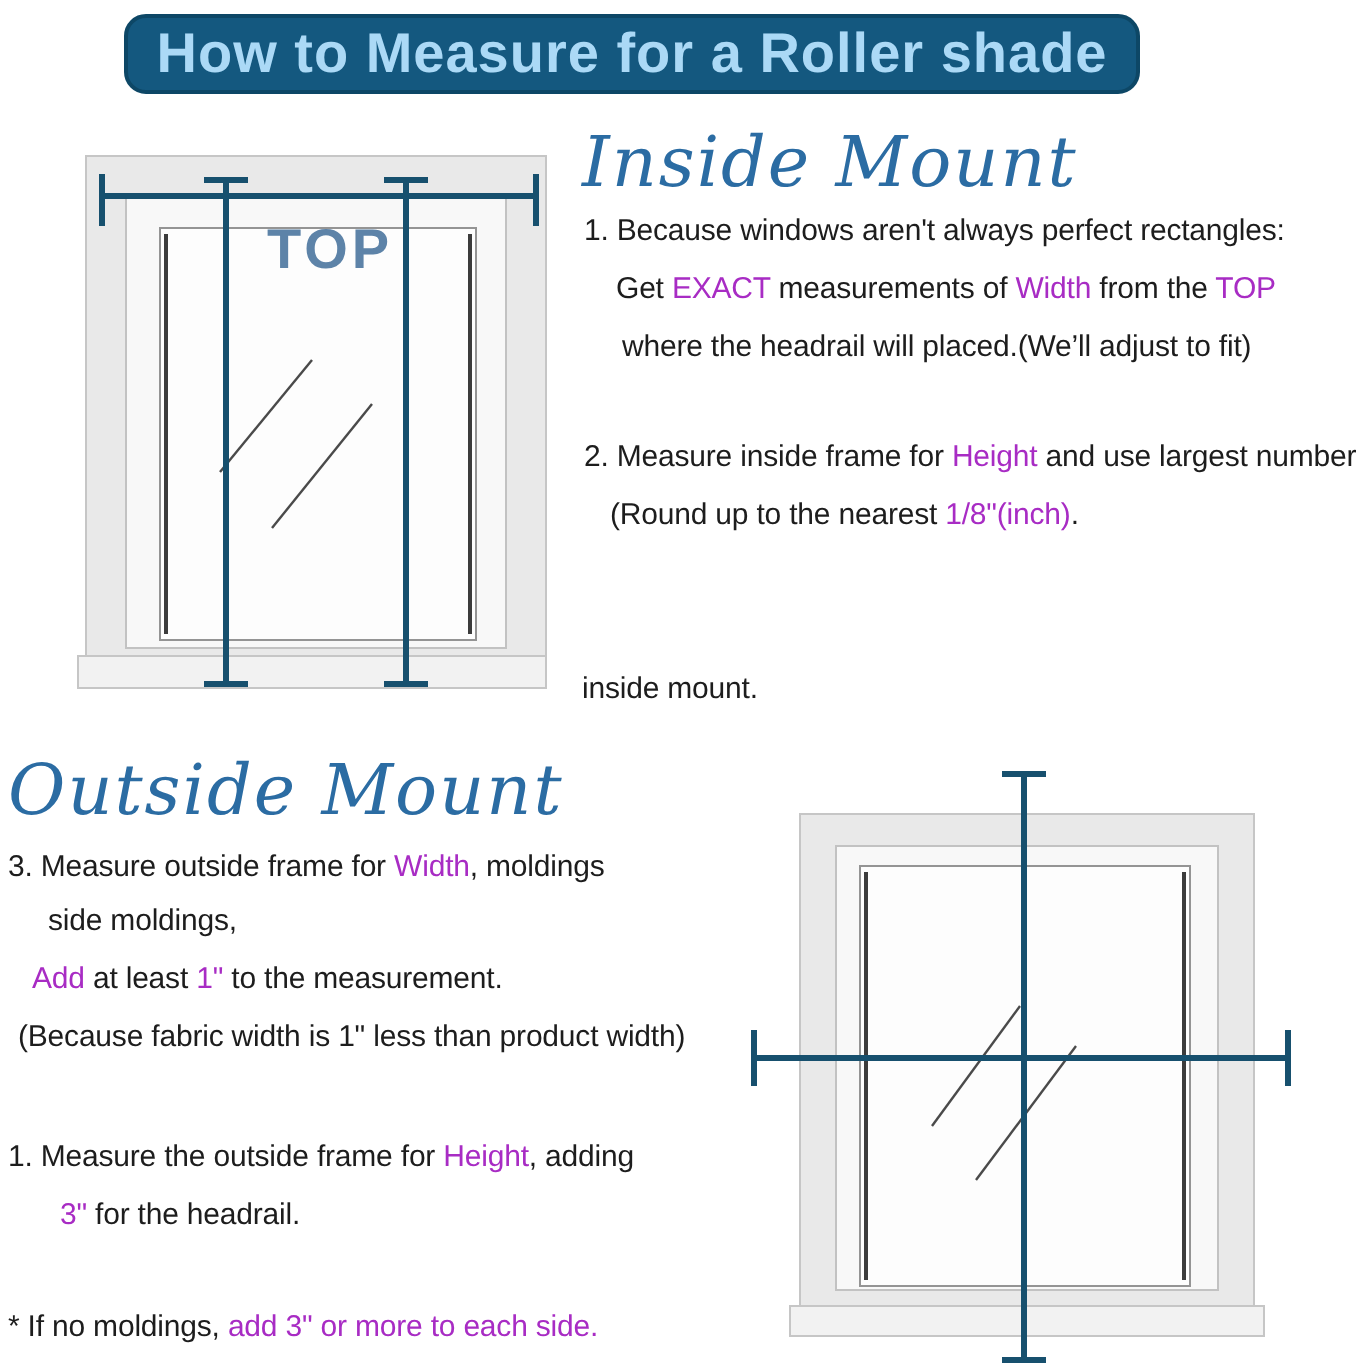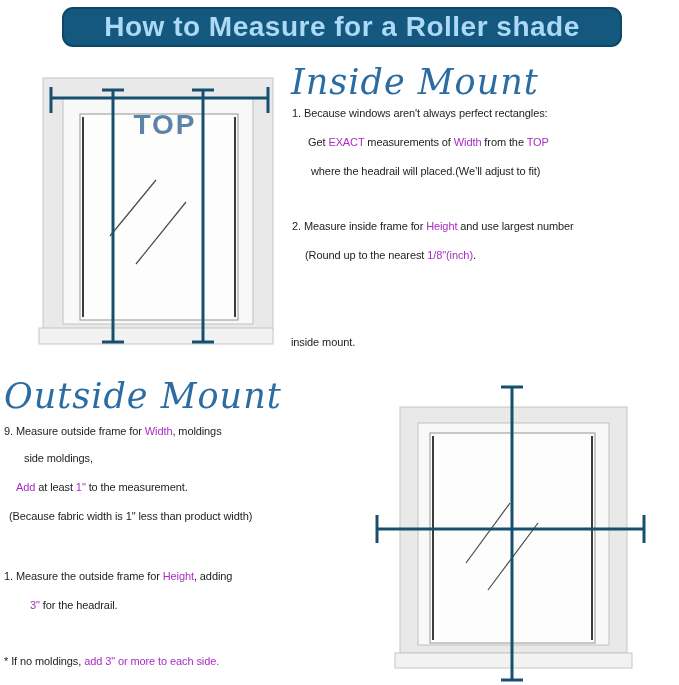--- a/index.html
+++ b/index.html
@@ -3,29 +3,29 @@
 <meta charset="utf-8">
 <style>
   :root{
     --banner-bg:#14587f; --banner-border:#0d4766; --banner-text:#abd9f6;
     --heading-blue:#2b6ca3; --highlight-purple:#a82cc4; --measure-line:#17506e;
     --top-label:#5d83a8; --body-text:#1d1d1d;
   }
   html,body{margin:0;padding:0;background:#ffffff;}
   .page{position:relative;width:679px;height:685px;background:#ffffff;overflow:hidden;
         font-family:"Liberation Sans",sans-serif;}
-  .banner{position:absolute;left:62px;top:7px;width:560px;height:40px;
+  .banner{position:absolute;left:62px;top:7px;width:508px;height:40px;
           background:var(--banner-bg);border:2px solid var(--banner-border);border-radius:11px;
           box-sizing:border-box;display:flex;align-items:center;justify-content:center;}
   .banner-title{color:var(--banner-text);font-size:28px;font-weight:bold;letter-spacing:0.5px;
           white-space:nowrap;}
   .section-heading{position:absolute;font-family:"DejaVu Serif","Liberation Serif",serif;
           font-style:italic;font-size:35px;color:var(--heading-blue);letter-spacing:1px;
           white-space:nowrap;}
-  .t{position:absolute;font-size:11px;color:var(--body-text);white-space:nowrap;
+  .t{position:absolute;font-size:15px;color:var(--body-text);white-space:nowrap;
      letter-spacing:-0.1px;}
   .t .hl{color:var(--highlight-purple);}
   .win{position:absolute;}
   .frame-outer{fill:#e9e9e9;stroke:#c6c6c6;stroke-width:1;}
   .frame-inner{fill:#f8f8f8;stroke:#c2c2c2;stroke-width:1;}
   .glass{fill:#fdfdfd;stroke:#949494;stroke-width:1;}
   .sash{stroke:#3c3c3c;stroke-width:2;}
   .sill{fill:#f2f2f2;stroke:#c6c6c6;stroke-width:1;}
   .shine{stroke:#4a4a4a;stroke-width:1.2;}
   .measure{stroke:var(--measure-line);stroke-width:3;fill:none;}
@@ -70,21 +70,21 @@
 
   <div class="section-heading" style="left:291px;top:62px">Inside Mount</div>
   <div class="t" style="left:292px;top:107px"><span>1. Because windows aren't always perfect rectangles:</span></div>
   <div class="t" style="left:311px;top:165px"><span>where the headrail will placed.(We’ll adjust to fit)</span></div>
   <div class="t" style="left:308px;top:136px"><span>Get </span><span class="hl">EXACT</span><span> measurements of </span><span class="hl">Width</span><span> from the </span><span class="hl">TOP</span></div>
   <div class="t" style="left:292px;top:220px"><span>2. Measure inside frame for </span><span class="hl">Height</span><span> and use largest number</span></div>
   <div class="t" style="left:305px;top:249px"><span>(Round up to the nearest </span><span class="hl">1/8"(inch)</span><span>.</span></div>
   <div class="t" style="left:291px;top:336px"><span>inside mount.</span></div>
 
   <div class="section-heading" style="left:4px;top:376px">Outside Mount</div>
-  <div class="t" style="left:4px;top:425px"><span>9. Measure outside frame for </span><span class="hl">Width</span><span>, moldings</span></div>
+  <div class="t" style="left:4px;top:425px"><span>3. Measure outside frame for </span><span class="hl">Width</span><span>, moldings</span></div>
   <div class="t" style="left:24px;top:452px"><span>side moldings,</span></div>
   <div class="t" style="left:16px;top:481px"><span class="hl">Add</span><span> at least </span><span class="hl">1"</span><span> to the measurement.</span></div>
   <div class="t" style="left:9px;top:510px"><span>(Because fabric width is 1" less than product width)</span></div>
   <div class="t" style="left:4px;top:570px"><span>1. Measure the outside frame for </span><span class="hl">Height</span><span>, adding</span></div>
   <div class="t" style="left:30px;top:599px"><span class="hl">3"</span><span>  for the headrail.</span></div>
   <div class="t" style="left:4px;top:655px"><span>* If no moldings, </span><span class="hl">add 3" or more to each side.</span></div>
 
   <svg class="win" style="left:368px;top:375px" width="285" height="310" viewBox="0 0 285 310">
     <rect class="frame-outer" x="32" y="32" width="227" height="246"></rect>
     <rect class="frame-inner" x="50" y="48" width="191" height="222"></rect>

